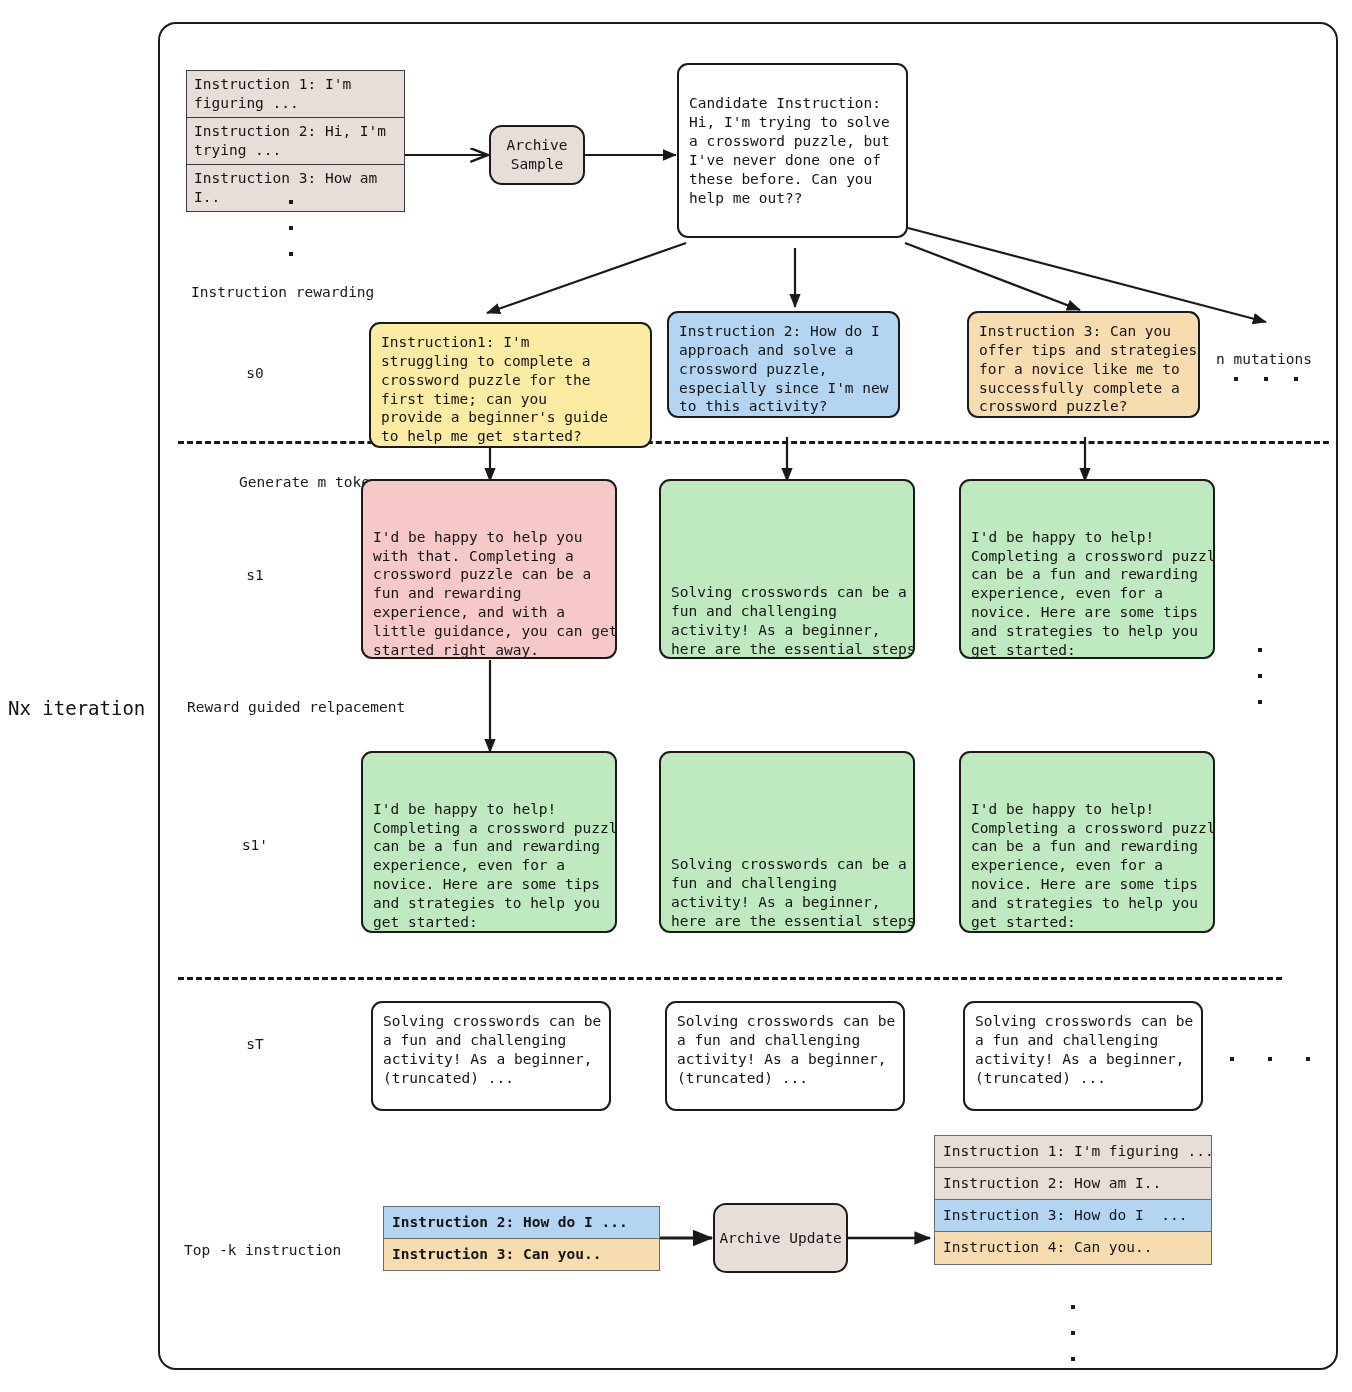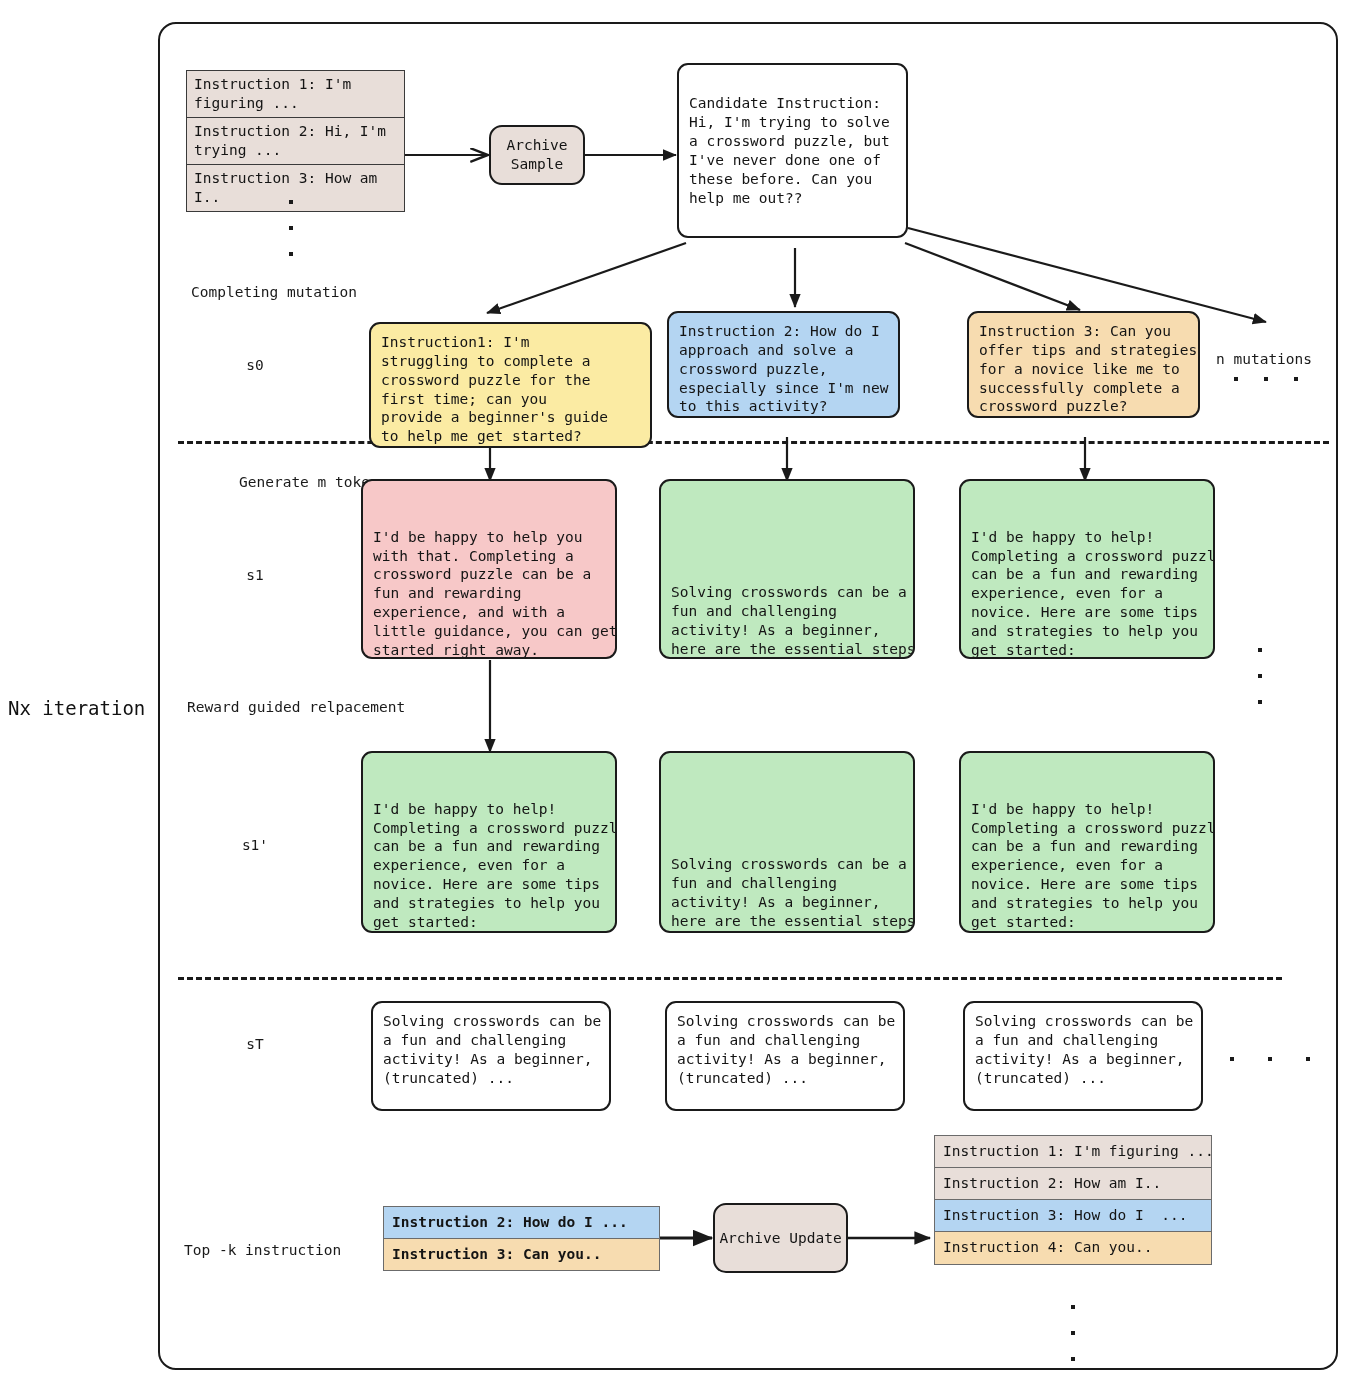--- a/index.html
+++ b/index.html
@@ -203,28 +203,28 @@
 
   <div class="abs card white" style="left:677px; top:63px; width:231px; height:175px; display:flex; align-items:center;">
     <div>Candidate Instruction:
 Hi, I'm trying to solve
 a crossword puzzle, but
 I've never done one of
 these before. Can you
 help me out??</div>
   </div>
 
-  <div class="abs stage-label" style="left:191px; top:283px;">Completing mutation</div>
+  <div class="abs stage-label" style="left:191px; top:283px;">Instruction rewarding</div>
   <div class="abs stage-label" style="left:191px; top:473px;margin-left:48px;">Generate m tokens</div>
   <div class="abs stage-label" style="left:187px; top:698px;">Reward guided relpacement</div>
   <div class="abs stage-label" style="left:184px; top:1241px;">Top -k instruction</div>
 
   <div class="abs big-label" style="left:8px; top:697px;">Nx iteration</div>
 
-  <div class="abs row-label" style="left:225px; top:357px; width:60px;">s0</div>
+  <div class="abs row-label" style="left:225px; top:365px; width:60px;">s0</div>
   <div class="abs row-label" style="left:225px; top:567px; width:60px;">s1</div>
   <div class="abs row-label" style="left:225px; top:837px; width:60px;">s1'</div>
   <div class="abs row-label" style="left:225px; top:1036px; width:60px;">sT</div>
 
   <div class="abs stage-label" style="left:1216px; top:350px;">n mutations</div>
   <div class="abs hdots" style="left:1234px; top:377px;">
     <span></span>
       <span></span>
       <span></span>
   </div>

